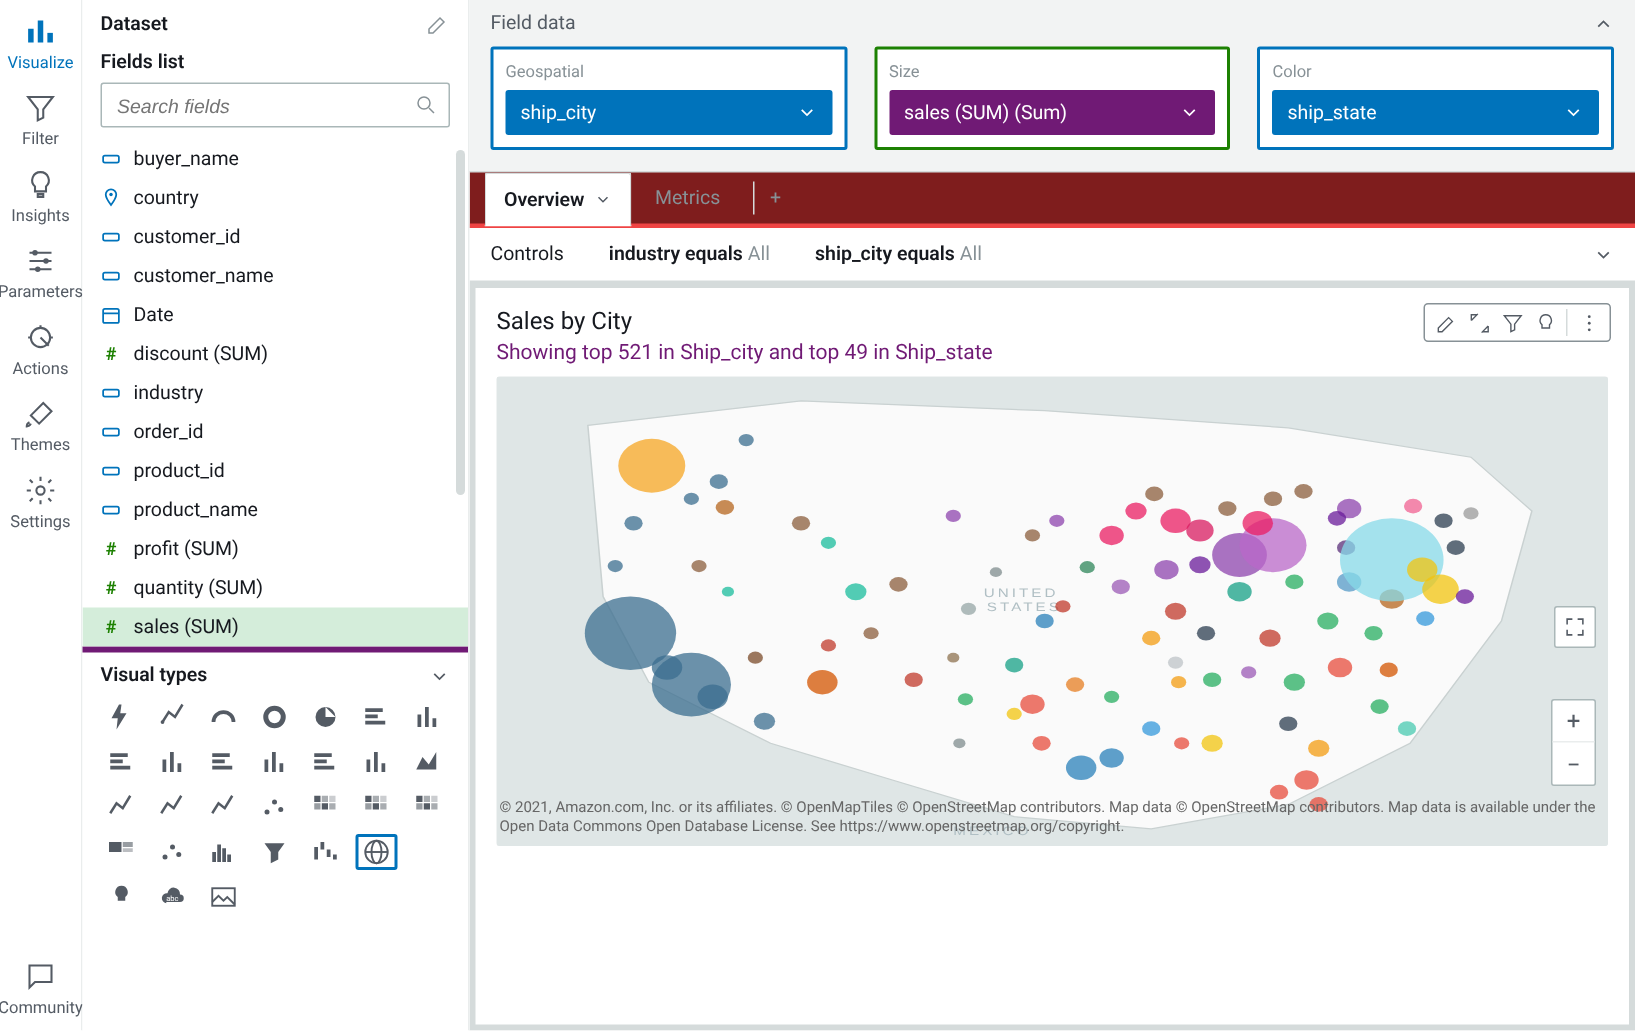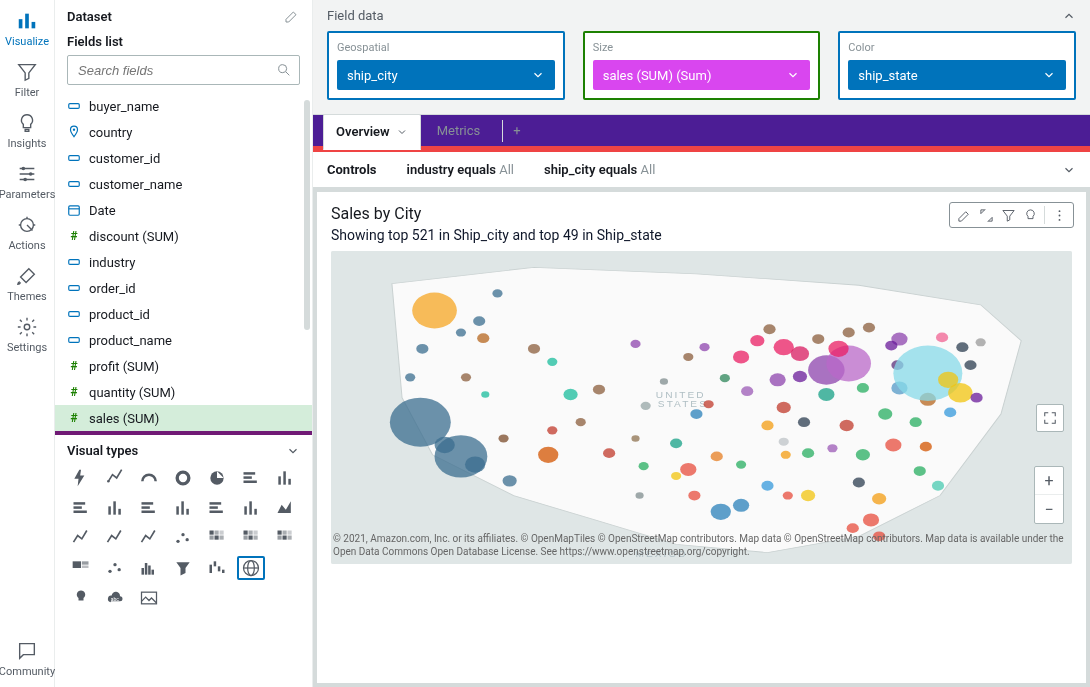--- a/index.html
+++ b/index.html
@@ -52,39 +52,39 @@
 .right { flex:1; display:flex; flex-direction:column; background:#f2f3f3; }
 
 .fw-header { display:flex; align-items:center; justify-content:space-between; padding:8px 14px; font-size:13px; color:#545b64;}
 .fw-row { display:flex; gap:18px; padding:0 14px 14px 14px; background:#f2f3f3;}
 .fw-slot { flex:1; border:2px solid; border-radius:2px; background:#fff; padding:8px 8px;}
 .fw-slot.blue { border-color:#0073bb; }
 .fw-slot.green { border-color:#1d8102; }
 .fw-label { font-size:11px; color:#879196; margin-bottom:6px;}
 .fw-pill { height:30px; border-radius:2px; display:flex; align-items:center; justify-content:space-between; padding: 0 10px; color:#fff; font-size:13px; cursor:pointer;}
 .fw-pill.blue { background:#0073bb;}
-.fw-pill.green { background:#d946ef;}
-
-.tabs-row { display:flex; align-items:center; background:#4c1d95; border-bottom:6px solid #ef4444; border-top:1px solid #d5dbdb; height:38px; padding-left:10px; gap:4px;}
+.fw-pill.green { background:#701a75;}
+
+.tabs-row { display:flex; align-items:center; background:#7f1d1d; border-bottom:3px solid #ef4444; border-top:1px solid #d5dbdb; height:38px; padding-left:10px; gap:4px;}
 .tab { height:36px; display:flex; align-items:center; padding: 0 12px; font-size:13px; color:#879196; cursor:pointer; gap:6px;}
 .tab.active { color:#16191f; font-weight:600; border:1px solid #d5dbdb; border-bottom:1px solid #fff; border-radius:2px 2px 0 0; position:relative; top:1px; background:#fff;}
 .tab-add { width:20px; color:#879196; cursor:pointer;}
 .tab-sep { width:1px; height:22px; background:#d5dbdb; margin: 0 6px;}
 
 .controls-row { display:flex; align-items:center; background:#fff; height:36px; padding: 0 14px; gap:30px; font-size:13px; color:#16191f; border-bottom:1px solid #d5dbdb; justify-content:space-between;}
 .controls-left { display:flex; gap:30px; align-items:center;}
-.ctrl-label { font-weight:700;text-align:center;}
+.ctrl-label { font-weight:400;text-align:center;}
 .ctrl-filter { color:#545b64;}
 .ctrl-filter b { color:#16191f; font-weight:600;}
 .ctrl-val { color:#879196;}
 
 .canvas-wrap { flex:1; padding:4px; background:#d5dbdb;}
 .canvas { width:100%; height:100%; background:#fff; position:relative; padding:12px 14px;}
 .chart-title { font-size:16px; color:#16191f; margin-bottom:4px;}
-.chart-sub { font-size:14px; color:#0f172a; margin-bottom:8px;}
+.chart-sub { font-size:14px; color:#701a75; margin-bottom:8px;}
 .chart-toolbar { position:absolute; top:10px; right:12px; display:flex; align-items:center; gap:2px; border:1px solid #879196; border-radius:3px; padding:2px 4px; background:#fff;}
 .chart-toolbar .tb { width:20px; height:20px; display:flex; align-items:center; justify-content:center; cursor:pointer; color:#545b64;}
 .chart-toolbar .tb svg{width:15px;height:15px;}
 .tb-sep{width:1px;height:18px;background:#d5dbdb;margin:0 2px;}
 
 .map-area { position:relative; width:100%; height:313px; background:#e8ecec; border-radius:2px; overflow:hidden;}
 .attribution { position:absolute; bottom:6px; left:2px; right:6px; font-size:10px; color:#666; line-height:1.3;}
 .map-btns{position:absolute;right:8px;bottom:40px;display:flex;flex-direction:column;border:1px solid #aab7b8;border-radius:2px;background:#fff;}
 .map-btn{width:28px;height:28px;display:flex;align-items:center;justify-content:center;cursor:pointer;font-size:16px;color:#545b64;border-bottom:1px solid #eaeded;}
 .map-btn:last-child{border-bottom:none;}

